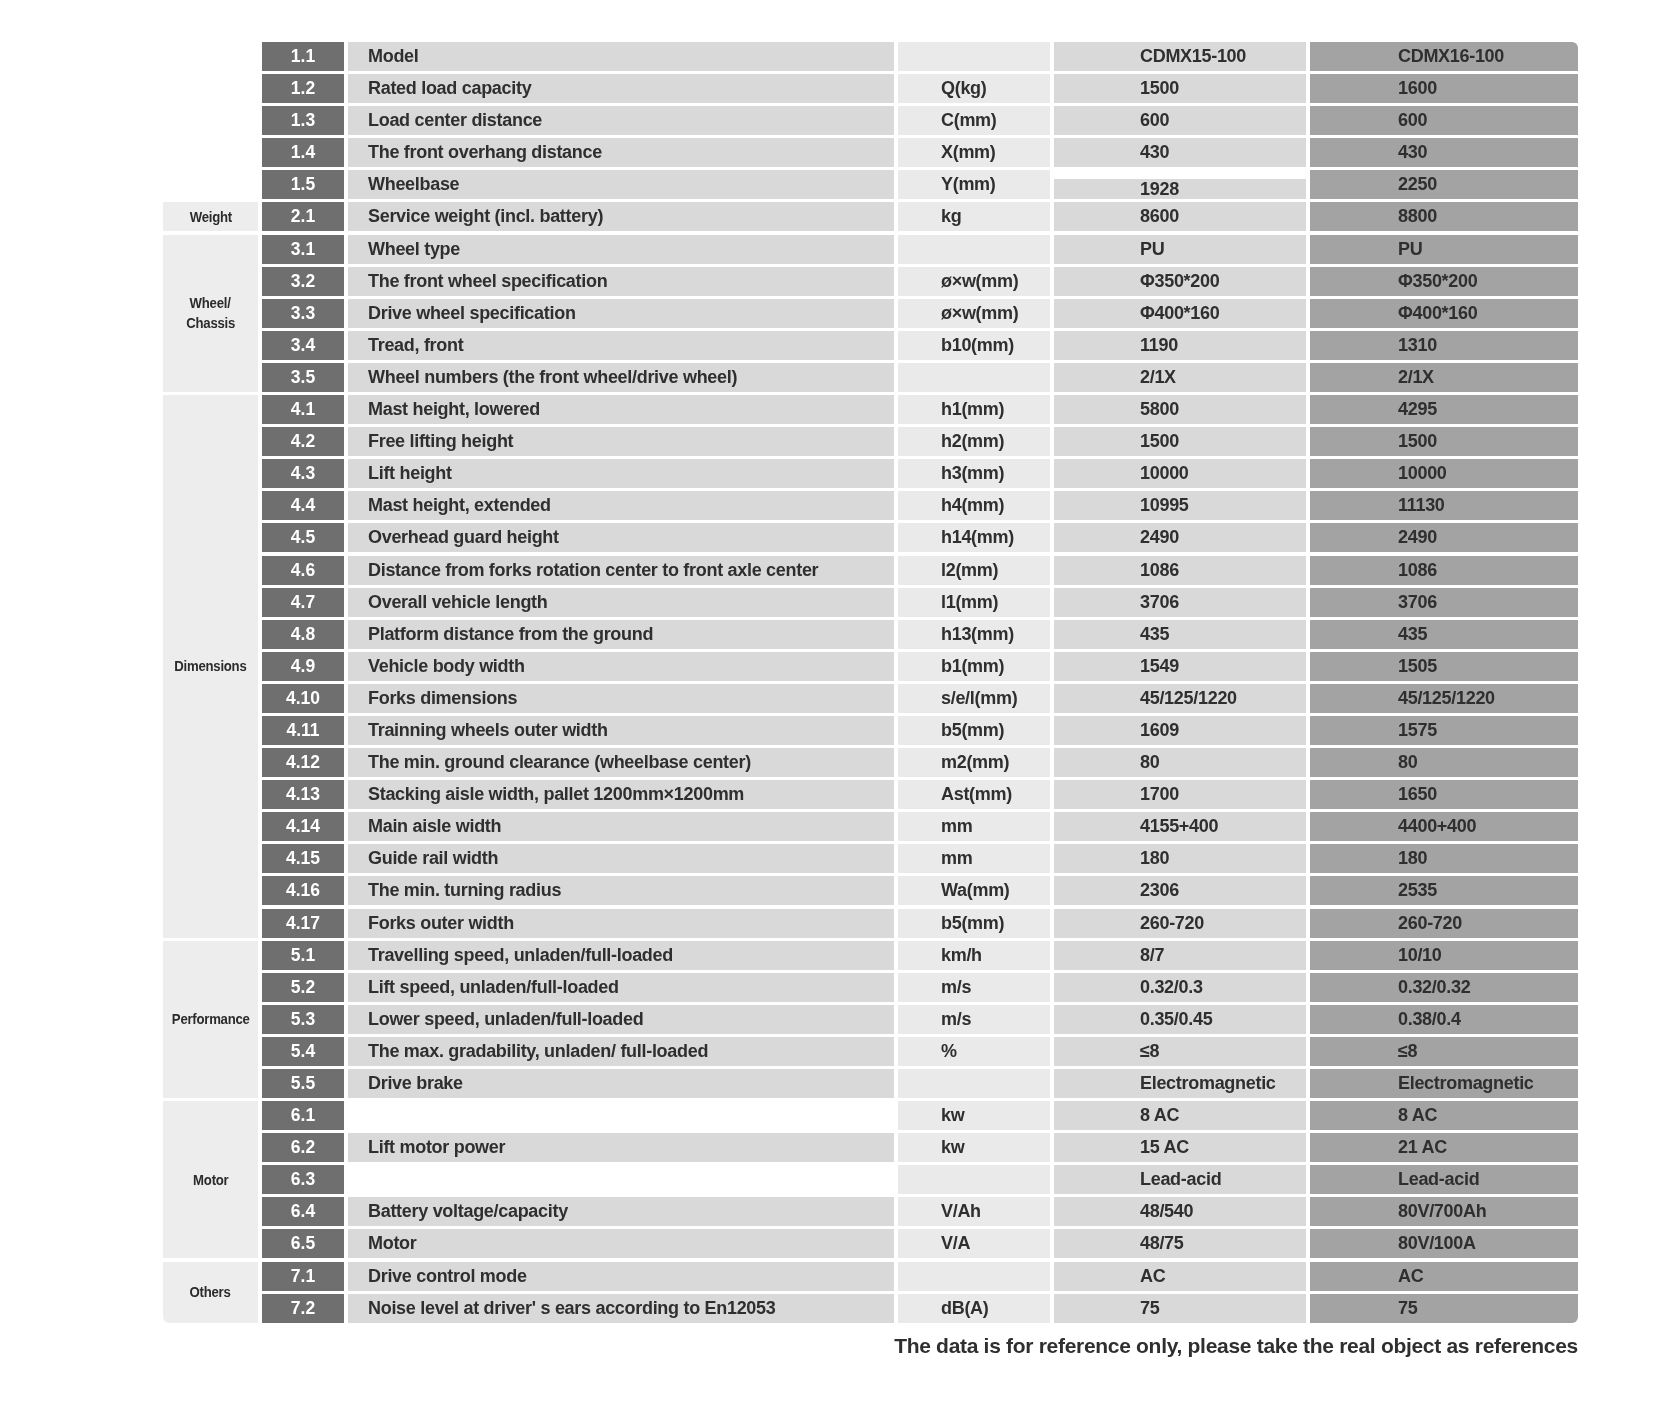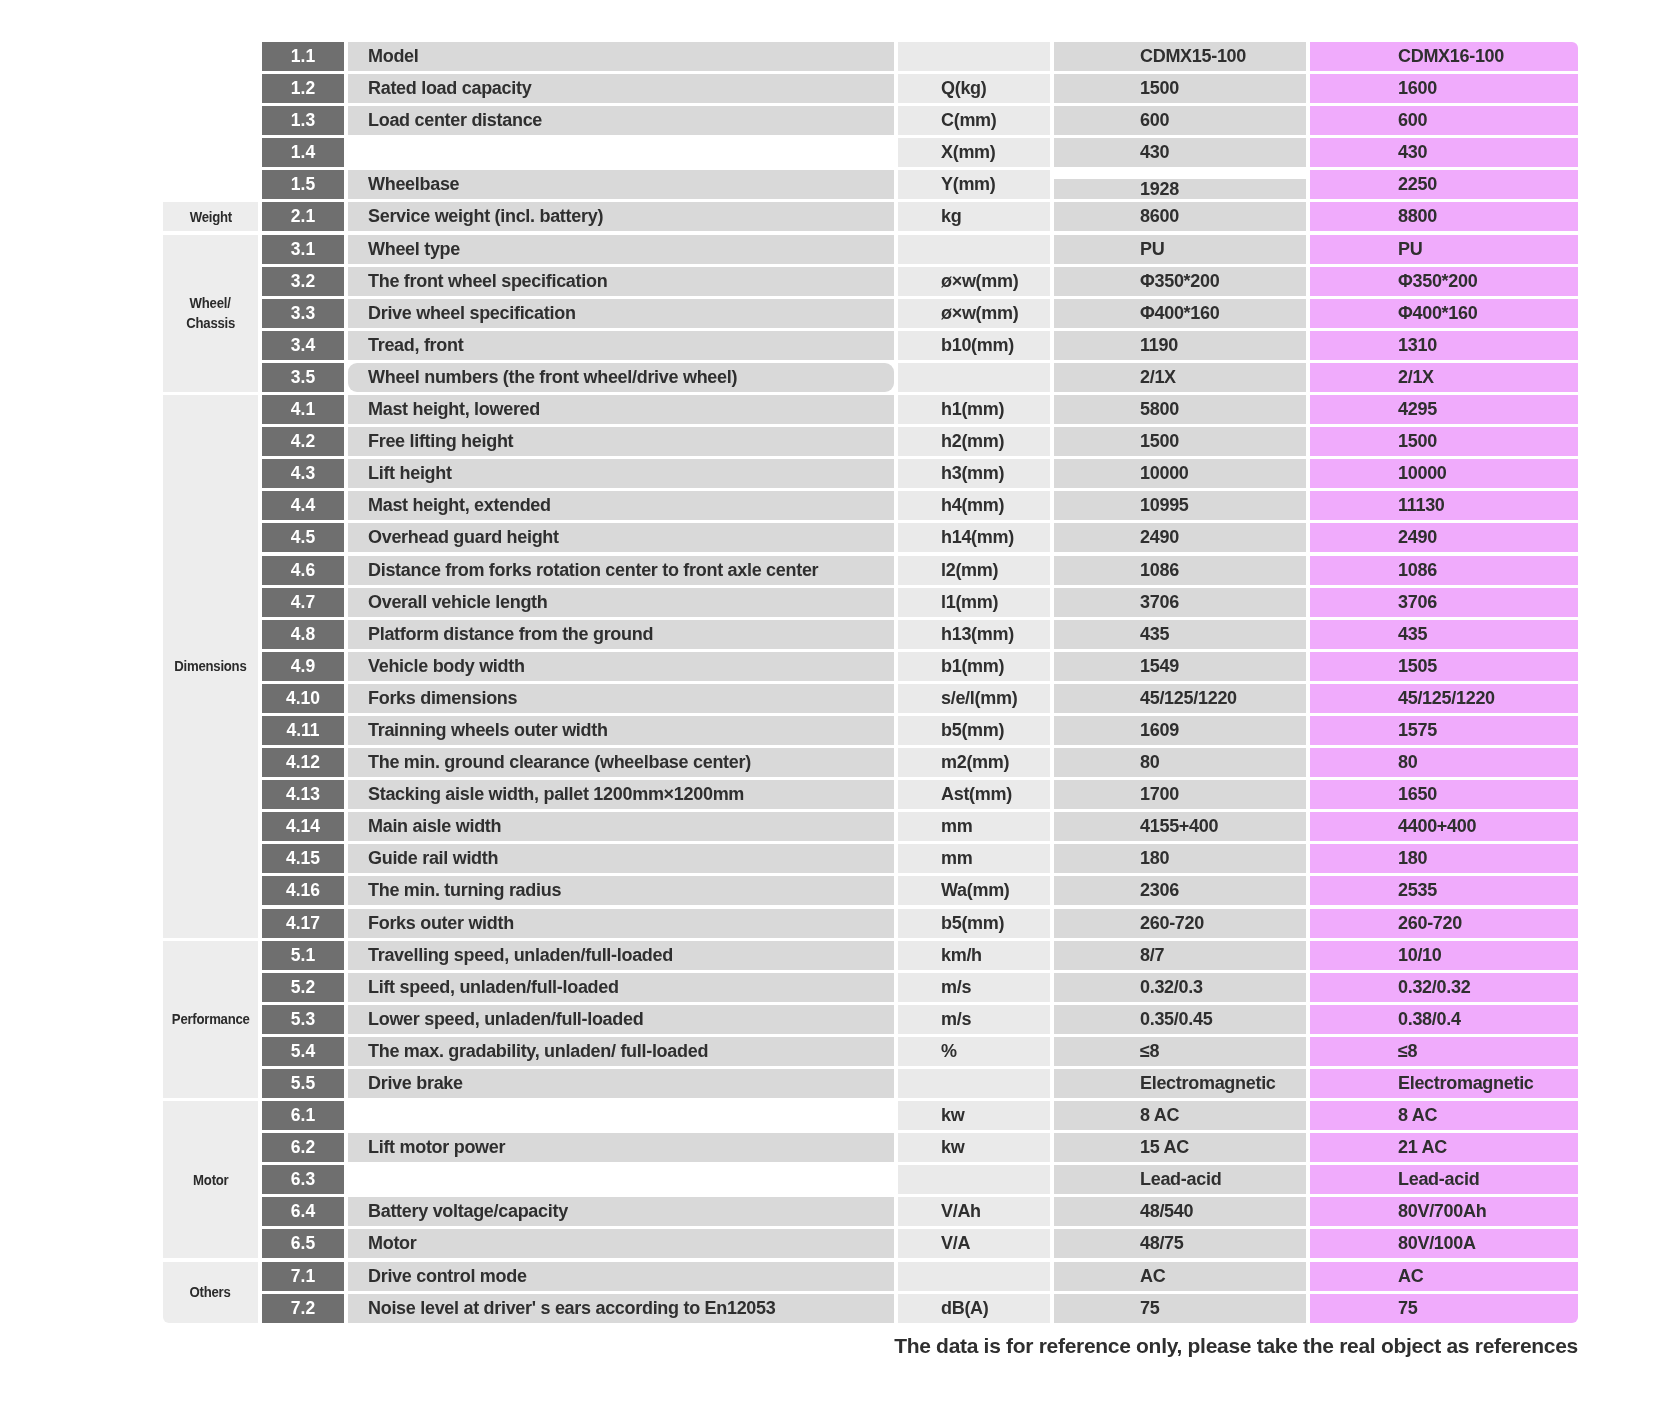--- a/index.html
+++ b/index.html
@@ -32,21 +32,21 @@
     transform:scaleX(0.85);transform-origin:50% 50%;
     line-height:20px;
   }
   .num-cell{
     grid-column:2;background:#6f6f6f;color:#ffffff;
     justify-content:center;font-size:17.5px;letter-spacing:0;
   }
   .desc-cell{grid-column:3;background:#d9d9d9;padding-left:20px;}
   .unit-cell{grid-column:4;background:#eaeaea;padding-left:43px;}
   .v1-cell{grid-column:5;background:#d9d9d9;padding-left:86px;}
-  .v2-cell{grid-column:6;background:#f0abfc;padding-left:88px;}
+  .v2-cell{grid-column:6;background:#a3a3a3;padding-left:88px;}
   .v2-cell.first{border-top-right-radius:6px;}
   .v2-cell.last{border-bottom-right-radius:6px;}
   #footnote{
     position:absolute;left:163px;top:1334px;width:1415px;
     text-align:right;font-size:21px;font-weight:bold;color:#2f2f2f;
     letter-spacing:-0.3px;
   }
 </style>
 </head>
 <body>
@@ -61,20 +61,21 @@
     <div class="cell desc-cell" style="grid-row: 2;">Rated load capacity</div>
     <div class="cell unit-cell" style="grid-row: 2;">Q(kg)</div>
     <div class="cell v1-cell" style="grid-row: 2;">1500</div>
     <div class="cell v2-cell" style="grid-row: 2;">1600</div>
     <div class="cell num-cell" style="grid-row: 3;">1.3</div>
     <div class="cell desc-cell" style="grid-row: 3;">Load center distance</div>
     <div class="cell unit-cell" style="grid-row: 3;">C(mm)</div>
     <div class="cell v1-cell" style="grid-row: 3;">600</div>
     <div class="cell v2-cell" style="grid-row: 3;">600</div>
     <div class="cell num-cell" style="grid-row: 4;">1.4</div>
+    <div class="cell desc-cell" style="grid-row: 4;">The front overhang distance</div>
     <div class="cell unit-cell" style="grid-row: 4;">X(mm)</div>
     <div class="cell v1-cell" style="grid-row: 4;">430</div>
     <div class="cell v2-cell" style="grid-row: 4;">430</div>
     <div class="cell num-cell" style="grid-row: 5;">1.5</div>
     <div class="cell desc-cell" style="grid-row: 5;">Wheelbase</div>
     <div class="cell unit-cell" style="grid-row: 5;">Y(mm)</div>
     <div class="cell v1-cell" style="grid-row: 5; margin-top: 9px;">1928</div>
     <div class="cell v2-cell" style="grid-row: 5;">2250</div>
     <div class="cell cat-block" style="grid-row: 6 / span 1;">
       <div class="cat-line">Weight</div>
@@ -102,21 +103,21 @@
     <div class="cell desc-cell" style="grid-row: 9;">Drive wheel specification</div>
     <div class="cell unit-cell" style="grid-row: 9;">ø×w(mm)</div>
     <div class="cell v1-cell" style="grid-row: 9;">Φ400*160</div>
     <div class="cell v2-cell" style="grid-row: 9;">Φ400*160</div>
     <div class="cell num-cell" style="grid-row: 10;">3.4</div>
     <div class="cell desc-cell" style="grid-row: 10;">Tread, front</div>
     <div class="cell unit-cell" style="grid-row: 10;">b10(mm)</div>
     <div class="cell v1-cell" style="grid-row: 10;">1190</div>
     <div class="cell v2-cell" style="grid-row: 10;">1310</div>
     <div class="cell num-cell" style="grid-row: 11;">3.5</div>
-    <div class="cell desc-cell" style="grid-row: 11; border-radius: 9px;">Wheel numbers (the front wheel/drive wheel)</div>
+    <div class="cell desc-cell" style="grid-row: 11;">Wheel numbers (the front wheel/drive wheel)</div>
     <div class="cell unit-cell" style="grid-row: 11;"></div>
     <div class="cell v1-cell" style="grid-row: 11;">2/1X</div>
     <div class="cell v2-cell" style="grid-row: 11;">2/1X</div>
     <div class="cell cat-block" style="grid-row: 12 / span 17;">
       <div class="cat-line">Dimensions</div>
     </div>
     <div class="cell num-cell" style="grid-row: 12;">4.1</div>
     <div class="cell desc-cell" style="grid-row: 12;">Mast height, lowered</div>
     <div class="cell unit-cell" style="grid-row: 12;">h1(mm)</div>
     <div class="cell v1-cell" style="grid-row: 12;">5800</div>

